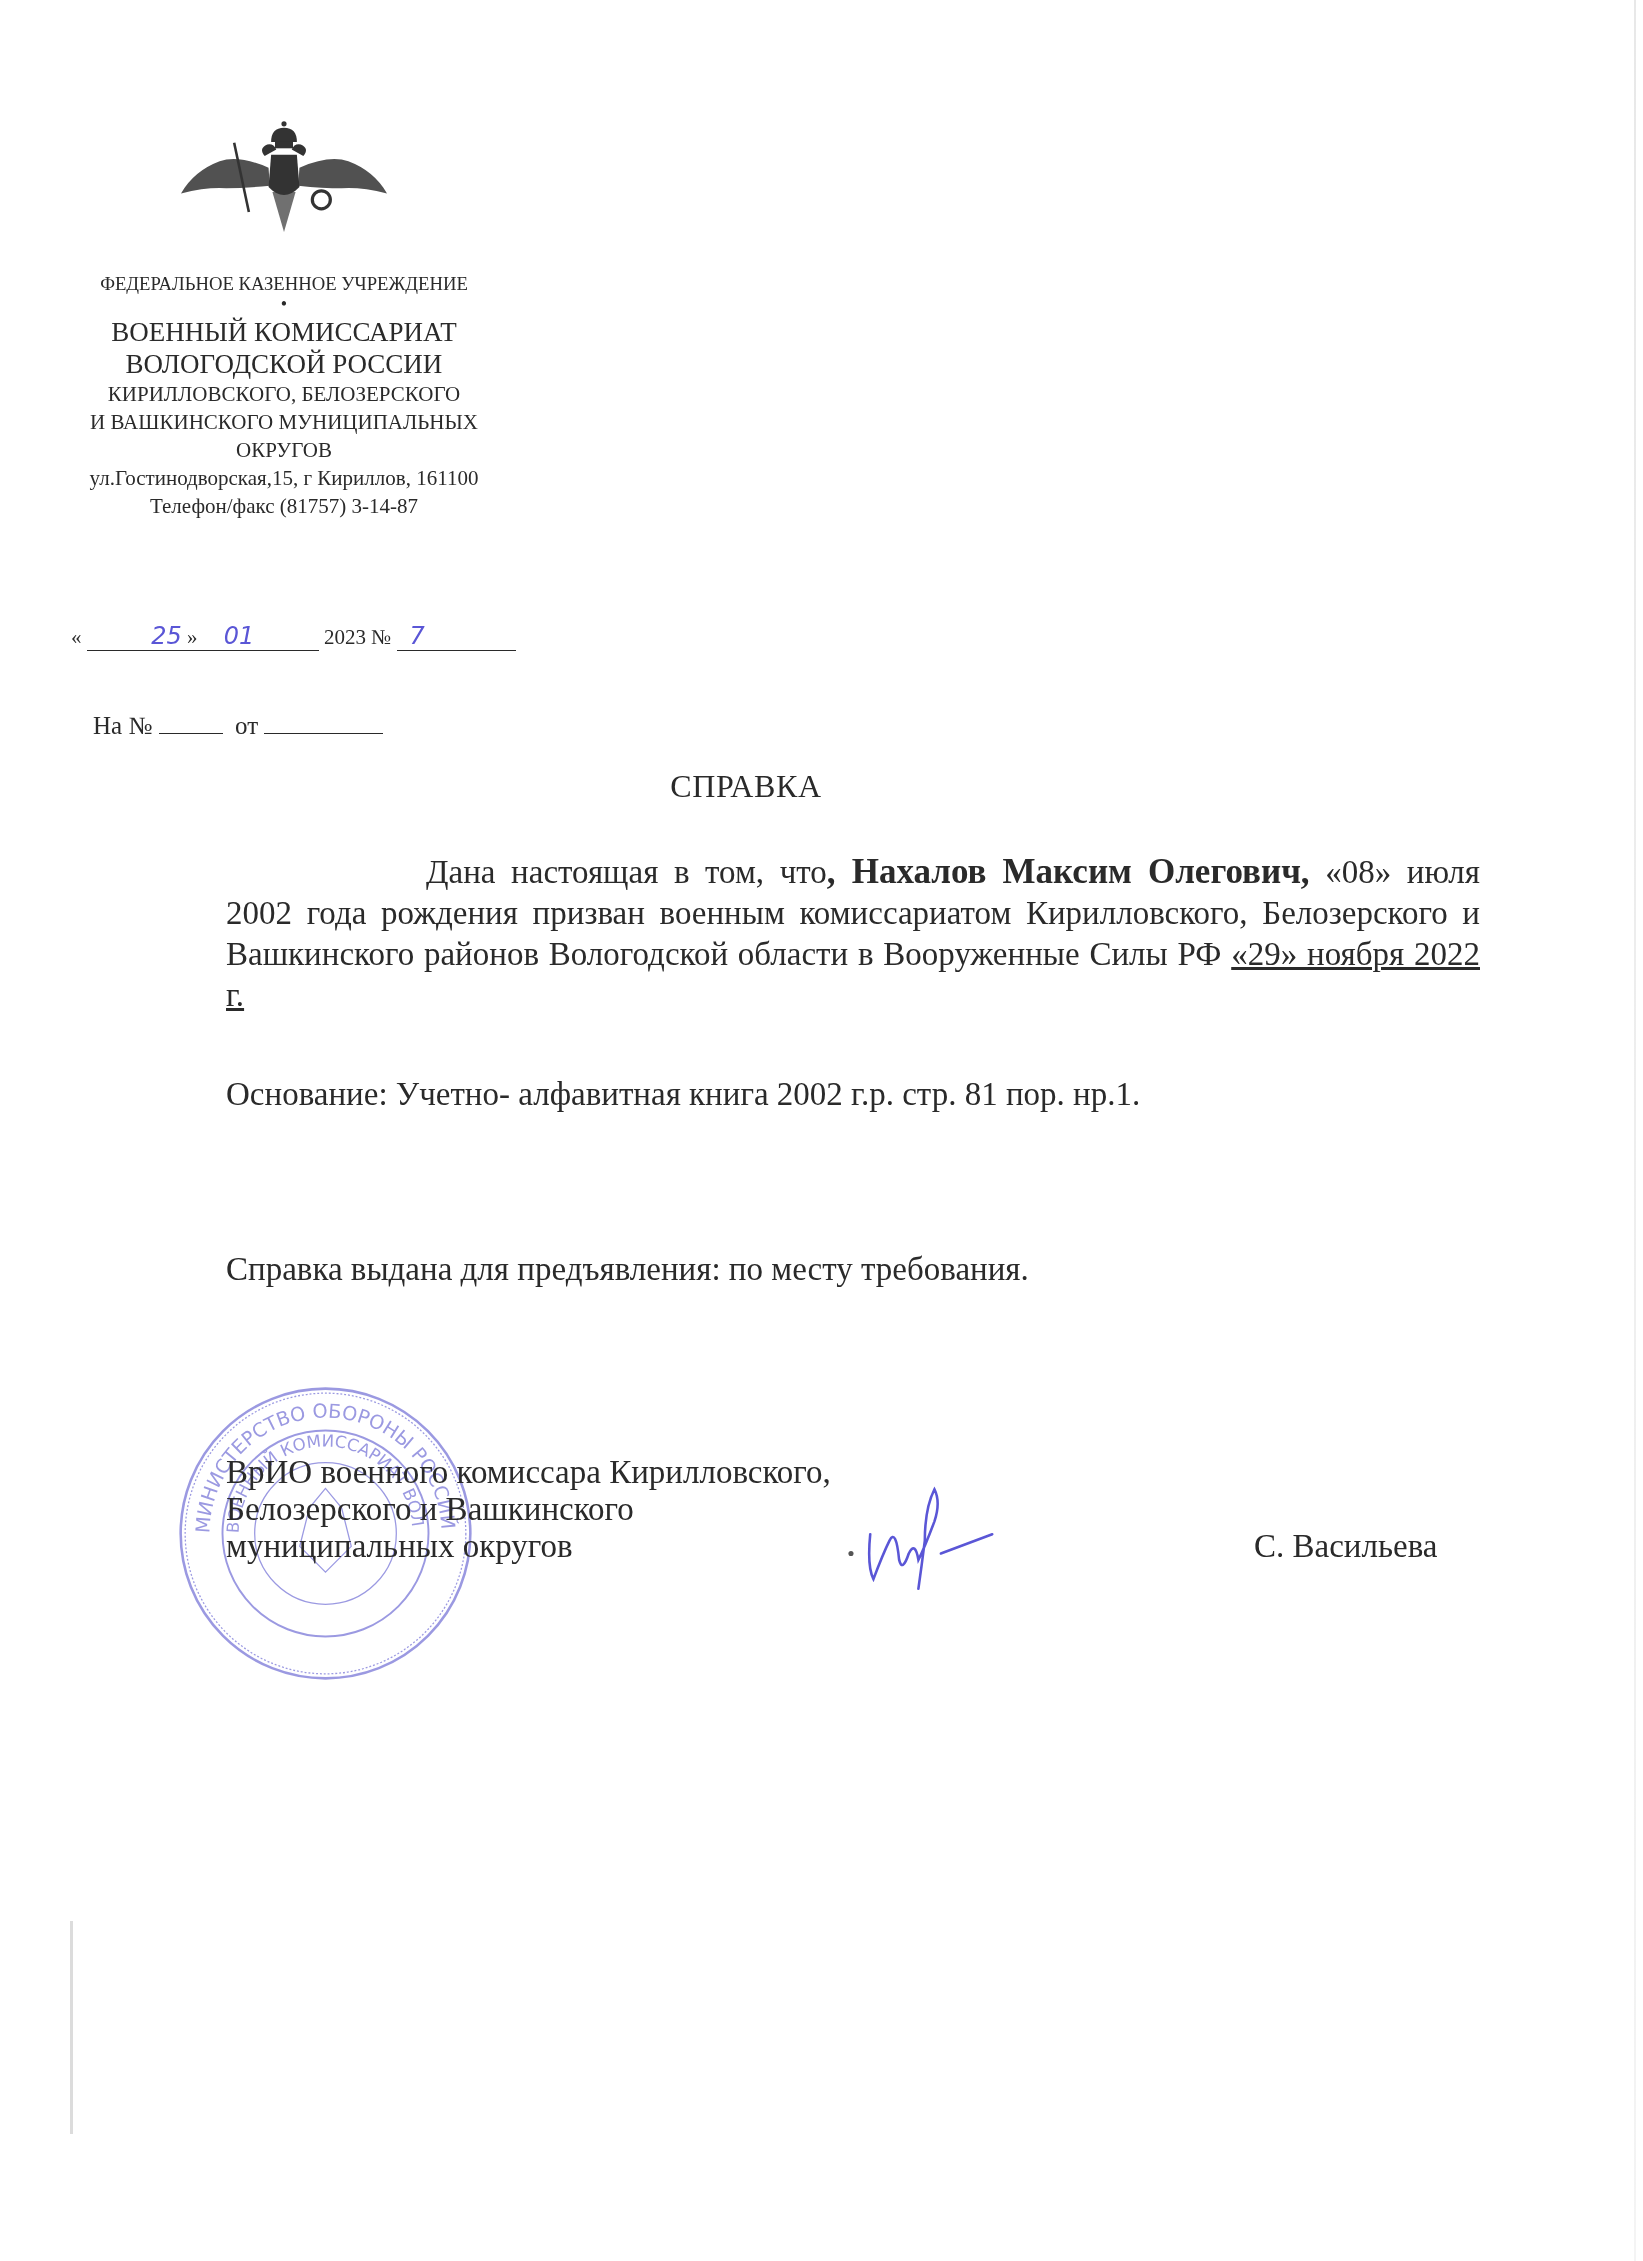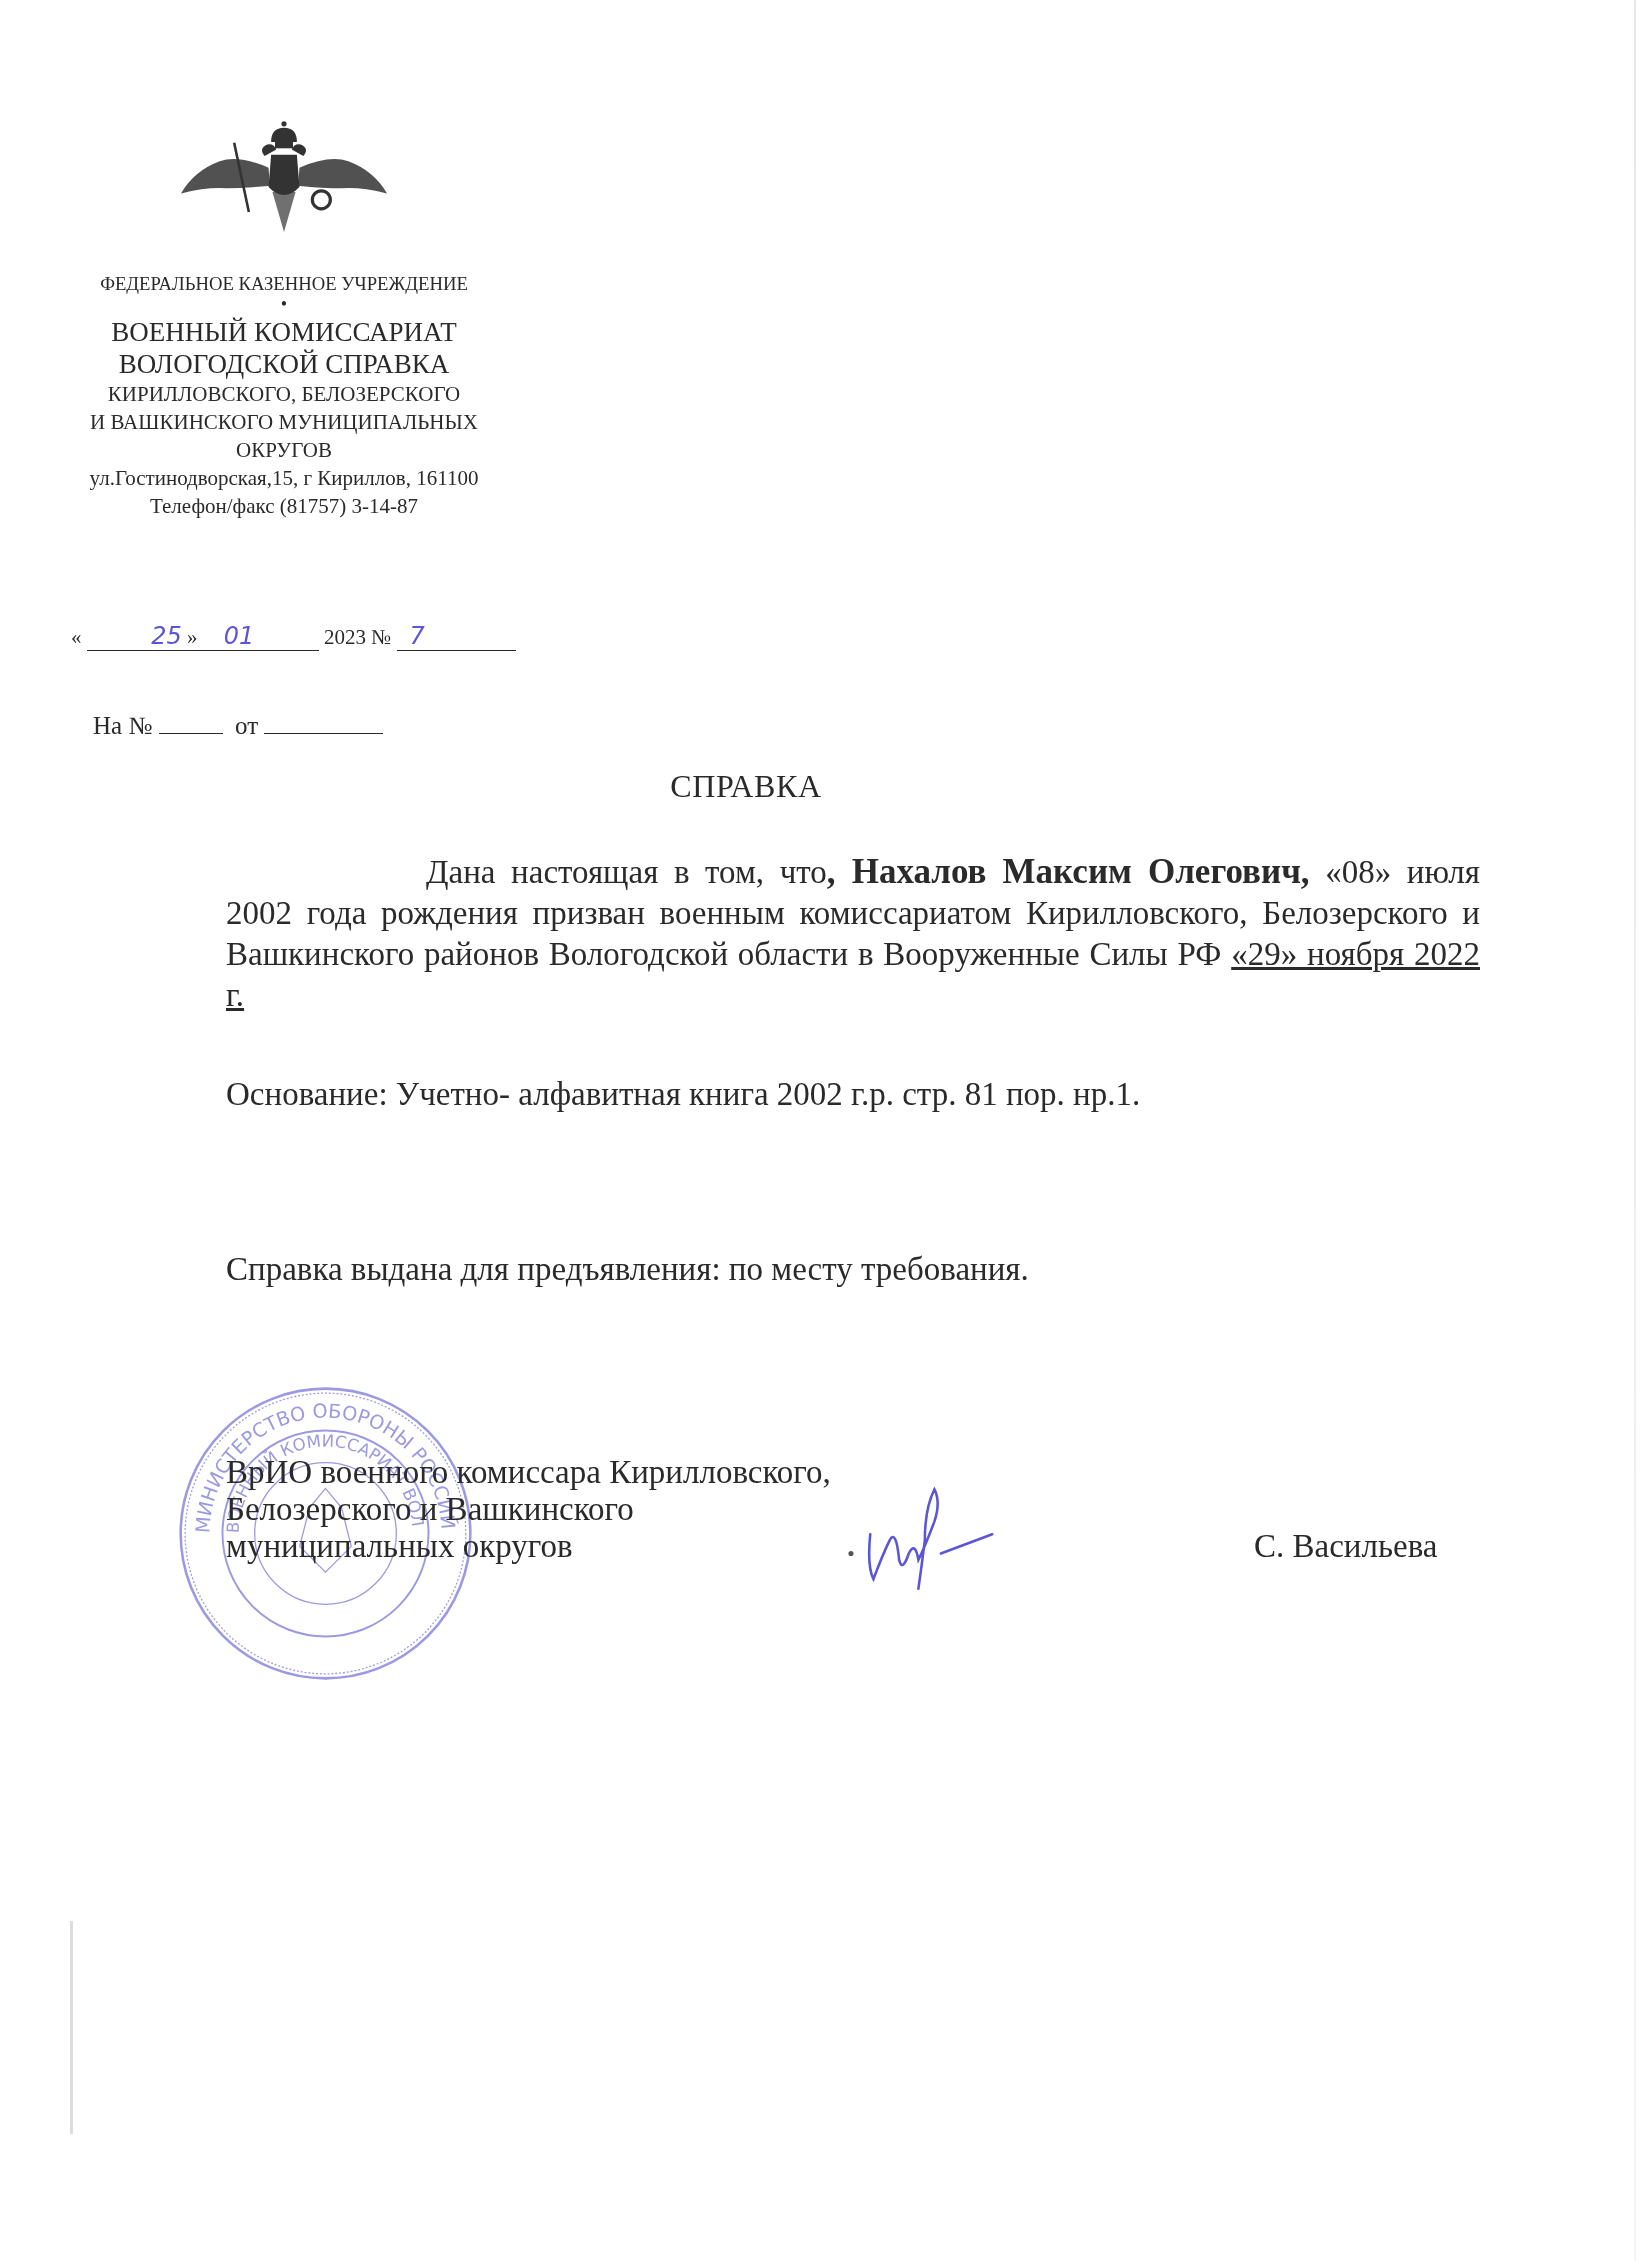--- a/index.html
+++ b/index.html
@@ -65,21 +65,21 @@
 
         <rect x="92" y="40" width="4" height="110" transform="rotate(-12 94 95)"></rect>
 
         <circle cx="218" cy="130" r="14" fill="none" stroke="#333" stroke-width="5"></circle>
       </g>
     </svg>
     <div class="fku">ФЕДЕРАЛЬНОЕ КАЗЕННОЕ УЧРЕЖДЕНИЕ</div>
     <div class="dot">•</div>
     <div class="vk">
       <div>ВОЕННЫЙ КОМИССАРИАТ</div>
-      <div>ВОЛОГОДСКОЙ СПРАВКА</div>
+      <div>ВОЛОГОДСКОЙ РОССИИ</div>
     </div>
     <div class="district">
       <div>КИРИЛЛОВСКОГО, БЕЛОЗЕРСКОГО</div>
       <div>И ВАШКИНСКОГО МУНИЦИПАЛЬНЫХ</div>
       <div>ОКРУГОВ</div>
     </div>
     <div class="addr">ул.Гостинодворская,15, г Кириллов, 161100</div>
     <div class="addr">Телефон/факс (81757) 3-14-87</div>
   </div>
 

